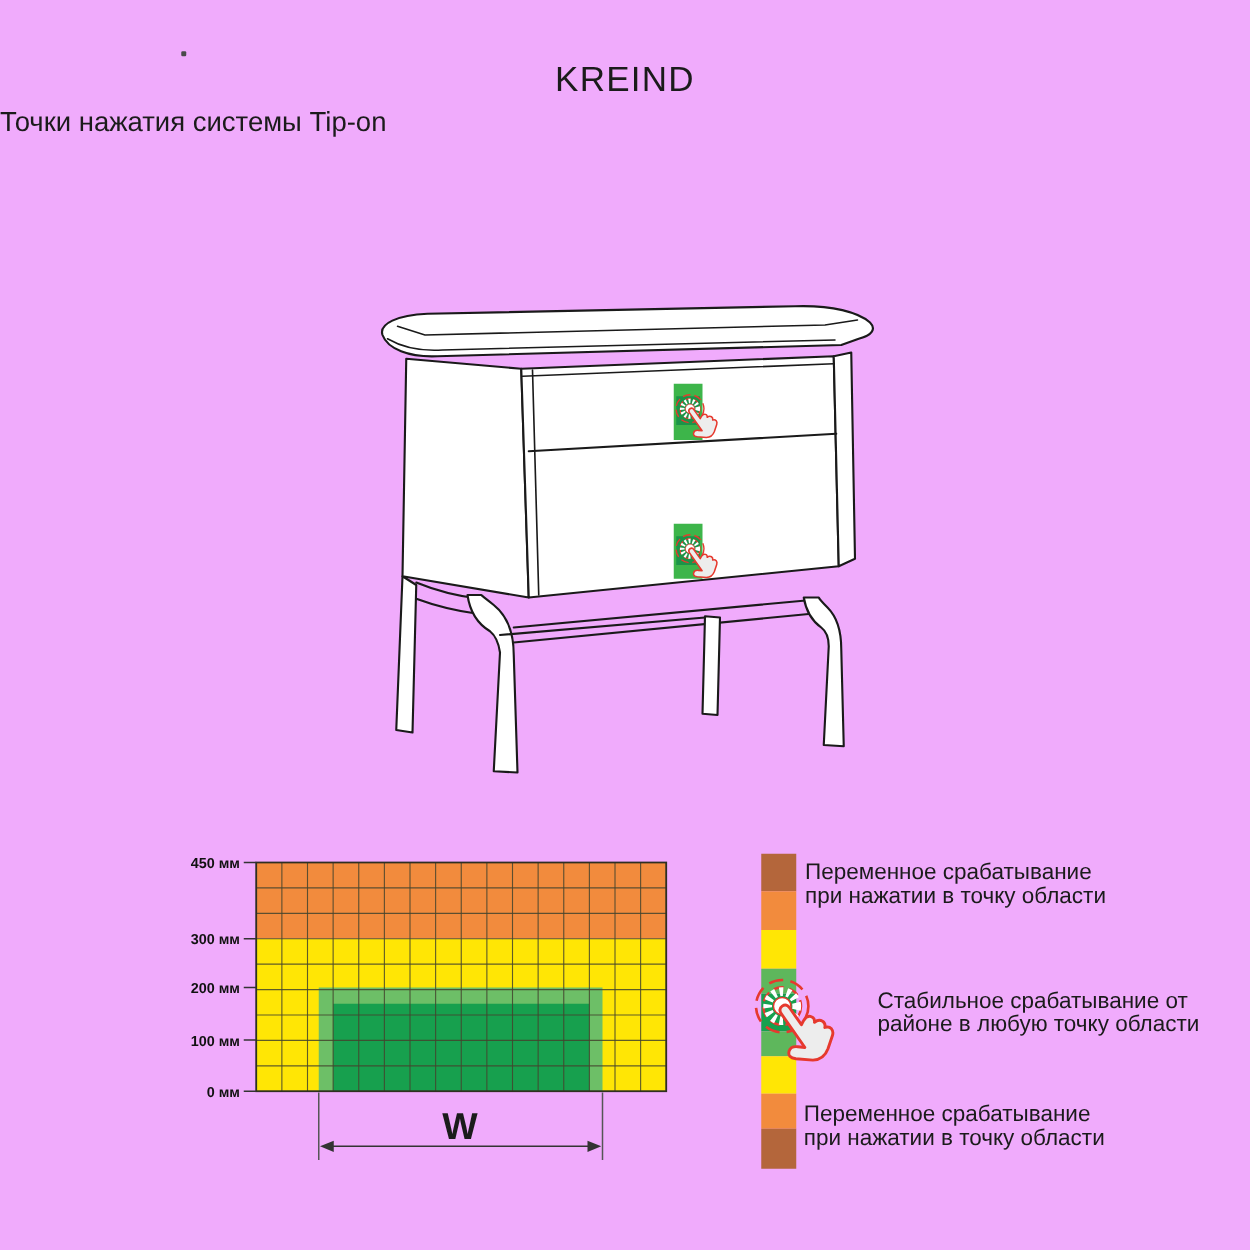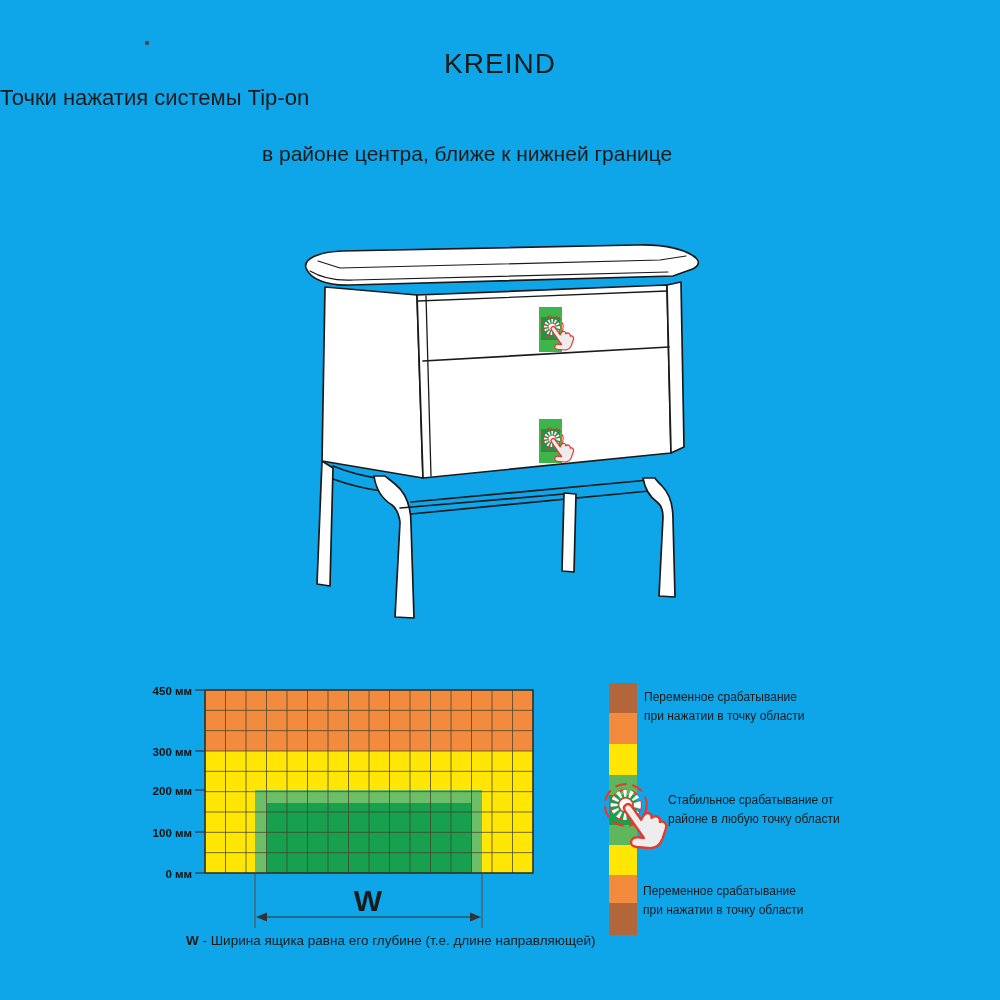--- a/index.html
+++ b/index.html
@@ -1,36 +1,36 @@
 <!DOCTYPE html>
 <html><head>
 <meta charset="utf-8">
 <style>
   html,body{margin:0;padding:0;background:#fff;}
   .canvas{
-    position:relative;width:1000px;height:1000px;background:#0ea5e9;overflow:hidden;
+    position:relative;width:1000px;height:1000px;background:#f0abfc;overflow:hidden;
     font-family:"Liberation Sans","DejaVu Sans",sans-serif;color:#1b1b1b;
   }
   .stray-dot{position:absolute;left:145px;top:41px;width:4px;height:4px;background:#4a4a4a;border-radius:1px;}
   .title{position:absolute;left:0;top:48px;width:1000px;text-align:center;
          font-size:28px;letter-spacing:1px;color:#1b1b1b;}
   .subtitle{position:absolute;left:0;top:85px;width:1000px;
          font-size:22px;color:#1b1b1b;}
   .paragraph{position:absolute;left:262px;top:138px;width:520px;
          font-size:21px;line-height:32px;color:#1b1b1b;}
   .furniture-svg{position:absolute;left:230px;top:240px;width:520px;height:400px;}
   .grid-svg{position:absolute;left:148px;top:680px;width:404px;height:255px;}
   .caption{position:absolute;left:186px;top:933px;font-size:13.5px;color:#1b1b1b;}
   .caption b{font-weight:700;}
   .legend-bar{position:absolute;left:609px;top:683px;width:28px;display:flex;flex-direction:column;}
   .legend-seg{width:28px;}
   .legend-hand-svg{position:absolute;left:592px;top:771px;width:78px;height:83px;}
-  .legend-item{position:absolute;font-size:12px;line-height:19px;color:#1b1b1b;}
+  .legend-item{position:absolute;font-size:18px;line-height:19px;color:#1b1b1b;}
   .li-1{left:644px;top:688px;}
-  .li-2{left:668px;top:791px;}
+  .li-2{left:702px;top:791px;}
   .li-3{left:643px;top:882px;}
   .hidden-defs{position:absolute;width:0;height:0;overflow:hidden;}
 </style>
 </head>
 <body>
 
 <svg class="hidden-defs" aria-hidden="true">
   <defs>
     <g id="press-hand-g">
       <circle r="18" fill="none" stroke="#e6392e" stroke-width="1.8" stroke-dasharray="10 5"></circle>
@@ -50,21 +50,20 @@
 </svg>
 
 <div class="canvas">
 
   <span class="stray-dot"></span>
 
   <div class="title">KREIND</div>
   <div class="subtitle">Точки нажатия системы Tip-on</div>
 
   <div class="paragraph">
-    <div>в районе центра, ближе к нижней границе</div>
   </div>
 
   <svg class="furniture-svg" viewBox="230 240 520 400">
     <g fill="#ffffff" stroke="#1a1a1a" stroke-width="1.7" stroke-linejoin="round" stroke-linecap="round">
 
       <path d="M 322,461 L 317,584 L 330,586 L 333,468 Z"></path>
       <path fill="none" d="M 333,466 C 350,473 366,477 384,479"></path>
       <path fill="none" d="M 333,479 C 352,486 367,489 382,491"></path>
       <path d="M 374,476 C 376,490 382,499 392,505 C 397,509 399,515 400,522 L 395,617 L 414,618 L 411,524 C 411,505 405,492 395,484 C 389,479 386,477 385,476 Z"></path>
       <path fill="none" d="M 411,502 L 649,480"></path>
@@ -150,21 +149,20 @@
     <g stroke="#555555" stroke-width="1.2">
       <line x1="255" y1="874" x2="255" y2="928"></line>
       <line x1="482" y1="874" x2="482" y2="928"></line>
     </g>
     <line x1="262" y1="917" x2="475" y2="917" stroke="#333333" stroke-width="1.2"></line>
     <path d="M 256,917 l 11,-4.5 l 0,9 Z" fill="#333333"></path>
     <path d="M 481,917 l -11,-4.5 l 0,9 Z" fill="#333333"></path>
     <text x="368" y="911" text-anchor="middle" font-size="30" font-weight="700" fill="#1b1b1b" font-family="Liberation Sans, DejaVu Sans, sans-serif">W</text>
   </svg>
 
-  <div class="caption"><b>W</b><span> - Ширина ящика равна его глубине (т.е. длине направляющей)</span></div>
 
   <div class="legend-bar">
     <div class="legend-seg" style="height: 30px; background-color: rgb(180, 102, 59);"></div>
     <div class="legend-seg" style="height: 31px; background-color: rgb(242, 139, 61);"></div>
     <div class="legend-seg" style="height: 31px; background-color: rgb(255, 230, 5);"></div>
     <div class="legend-seg" style="height: 20px; background-color: rgb(94, 183, 92);"></div>
     <div class="legend-seg" style="height: 30px; background-color: rgb(23, 160, 78);"></div>
     <div class="legend-seg" style="height: 20px; background-color: rgb(94, 183, 92);"></div>
     <div class="legend-seg" style="height: 30px; background-color: rgb(255, 230, 5);"></div>
     <div class="legend-seg" style="height: 28px; background-color: rgb(242, 139, 61);"></div>

